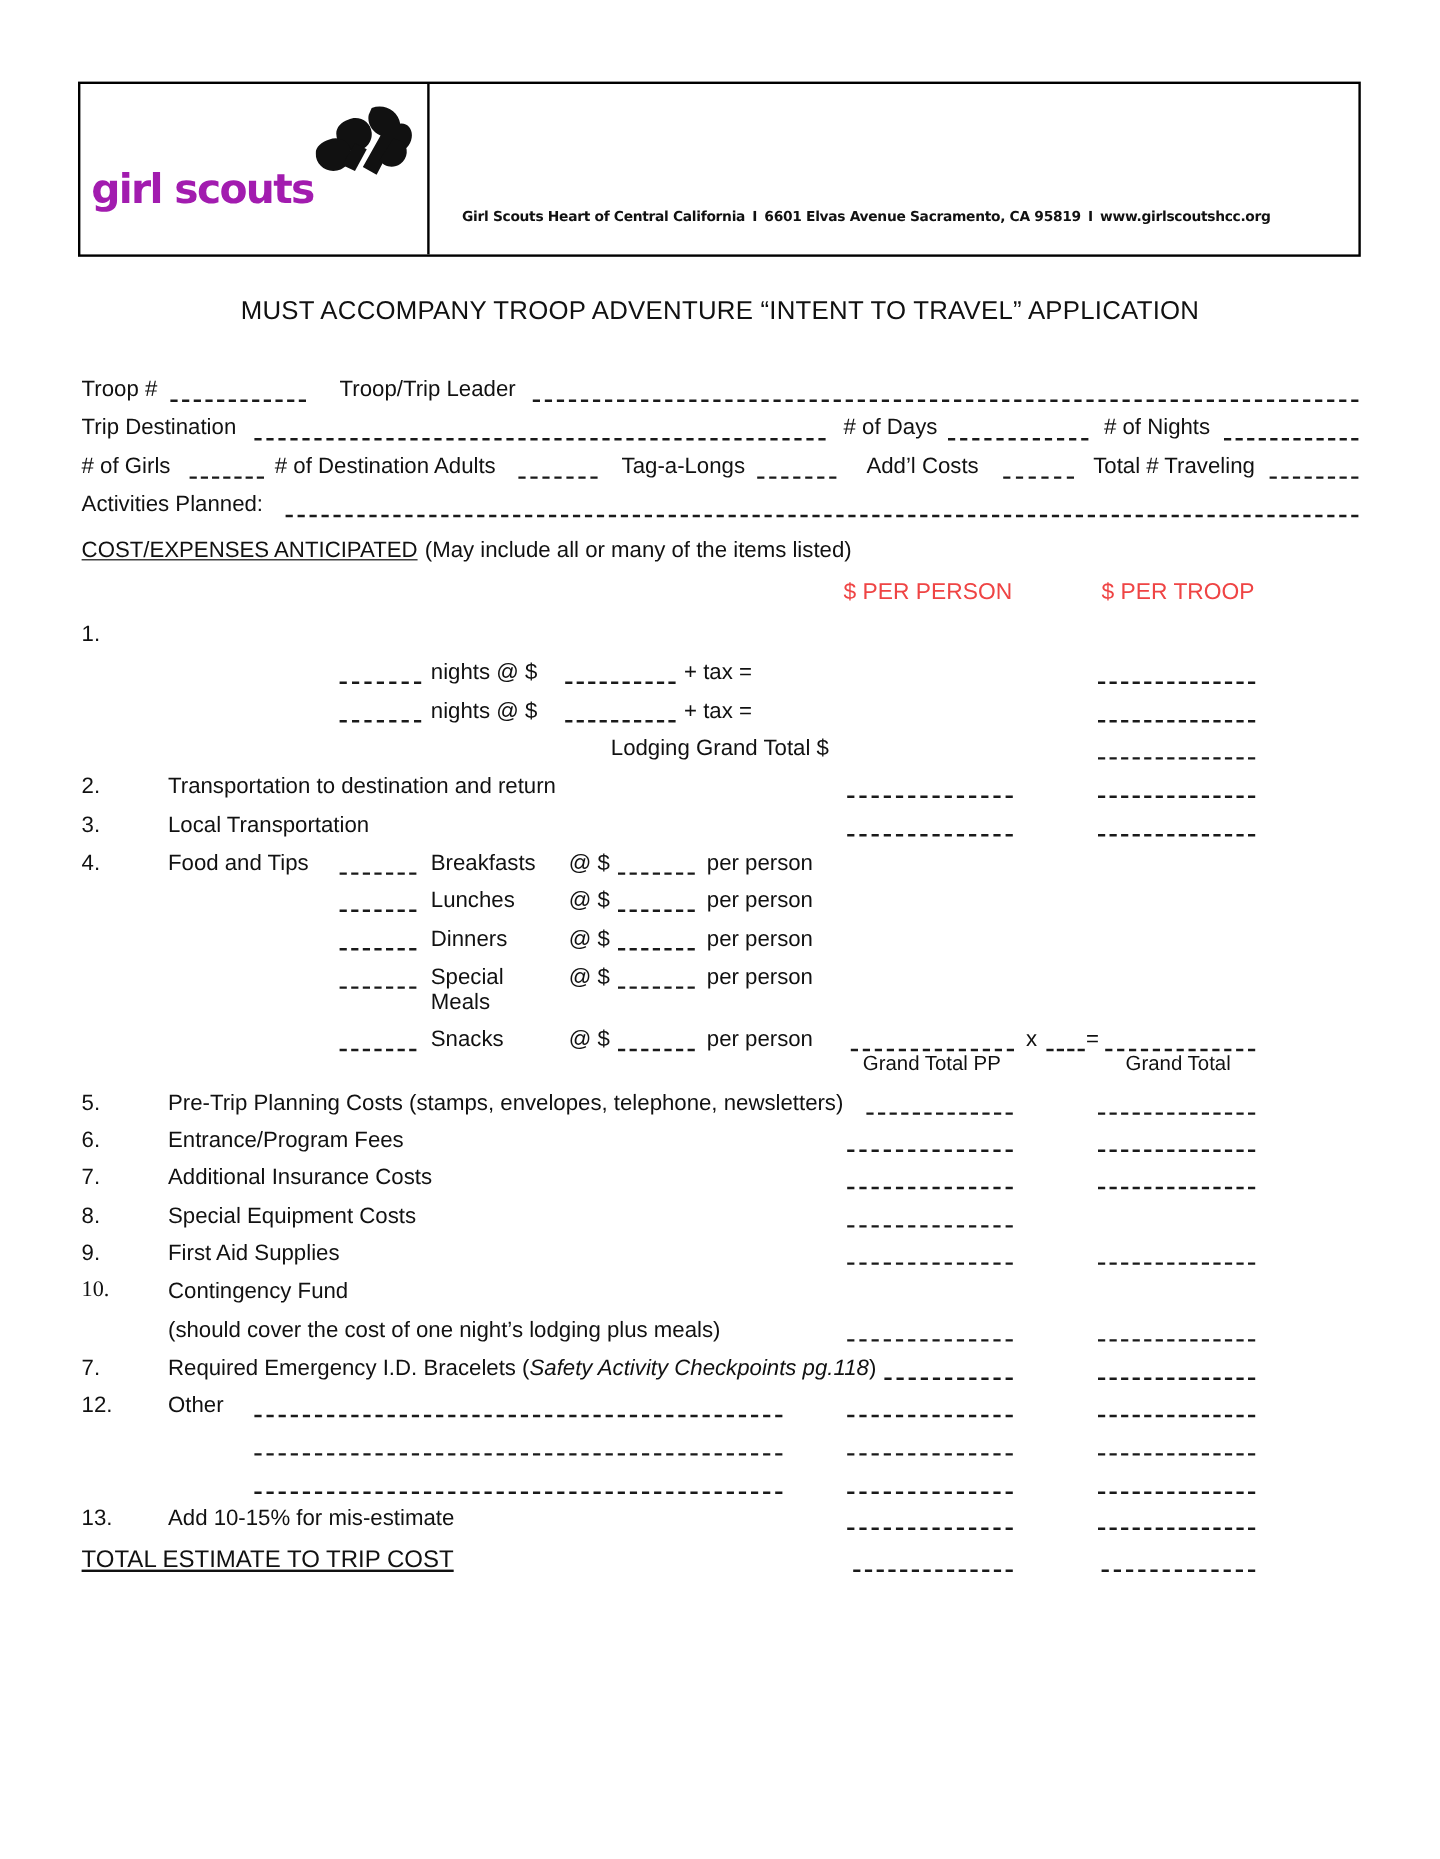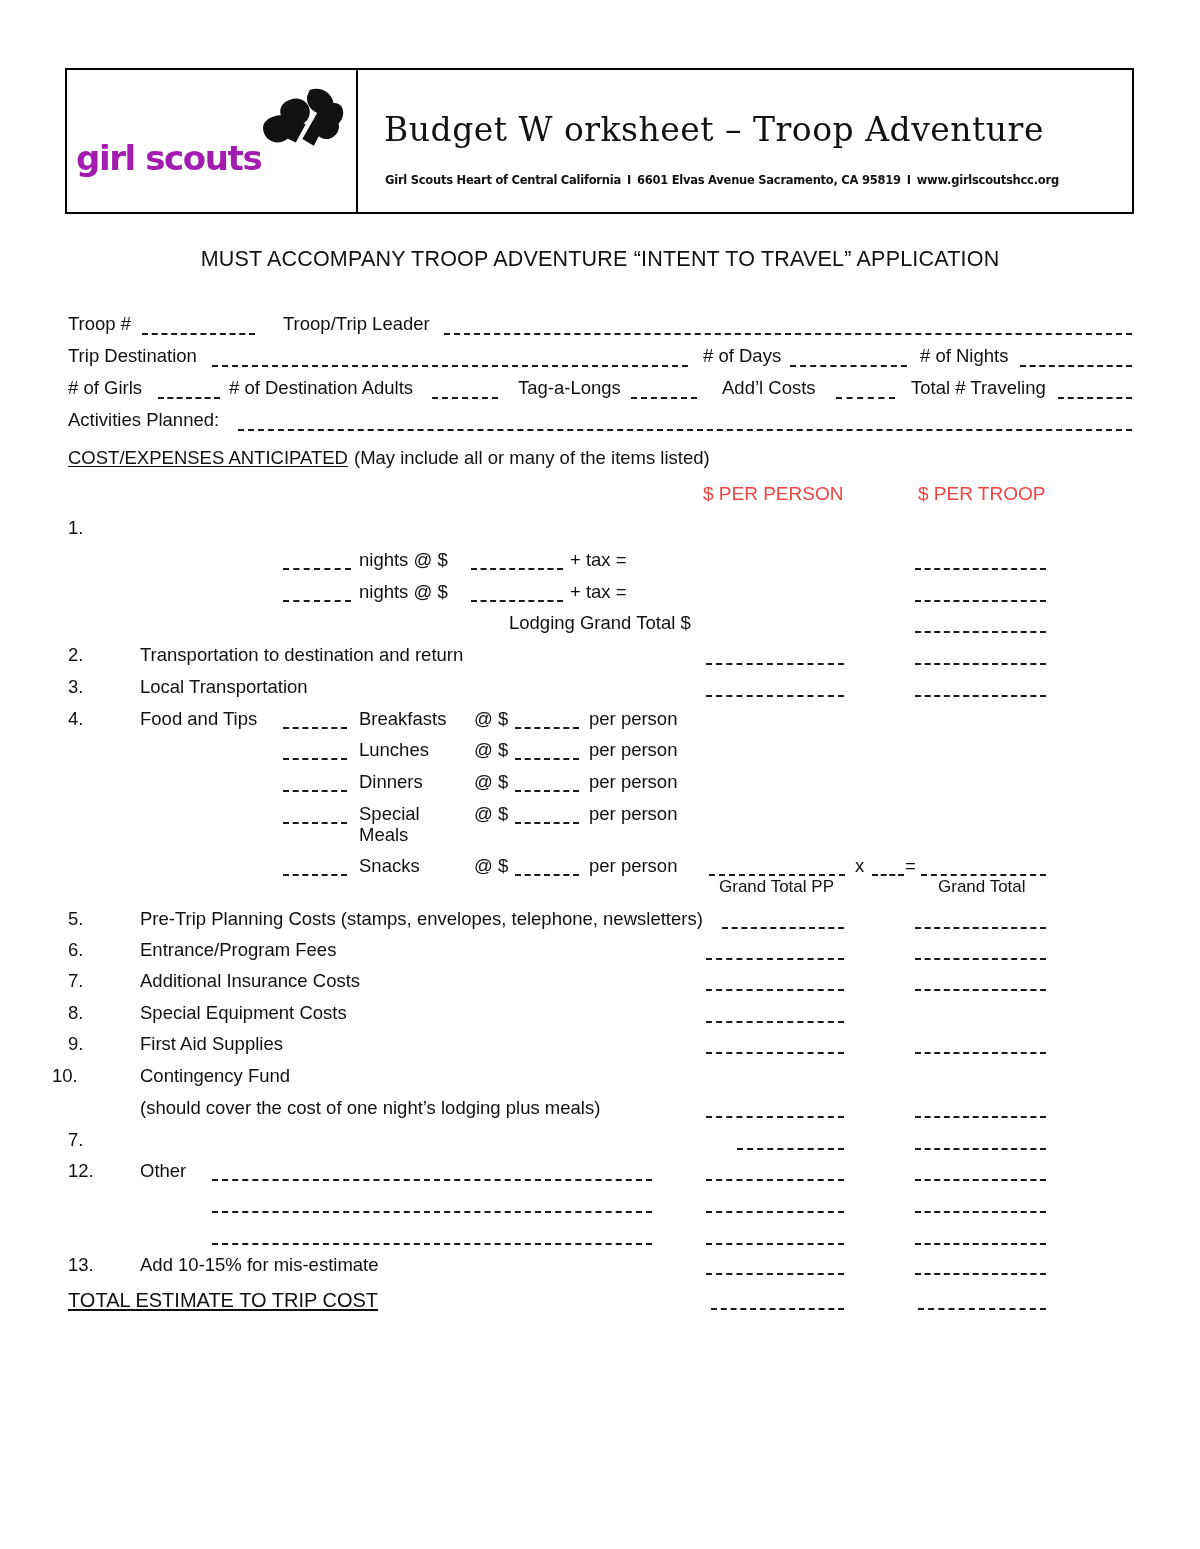--- a/index.html
+++ b/index.html
@@ -148,21 +148,20 @@
           <path d="M57,2 C70,-3 84,5 86,18 C95,17 100,26 97,35 C94,45 84,49 75,45 L62,70 L48,62 L66,30 C58,27 52,18 54,9 Z"></path>
           <path d="M33,14 C44,9 56,16 57,27 C58,37 50,46 40,46 C29,46 21,38 21,28 C21,22 26,16 33,14 Z"></path>
           <path d="M14,34 C24,30 35,36 36,46 C37,57 29,66 18,66 C8,66 0,58 0,48 C0,42 6,36 14,34 Z"></path>
           <path d="M52,44 L40,66 L27,60 L40,38 Z"></path>
           <path d="M88,36 C95,42 94,54 86,59 C79,64 69,62 65,55 L79,33 Z"></path>
         </g>
       </svg>
     </div>
 
     <div class="title-cell">
-      <div class="doc-title">Budget W orksheet – Troop Adventure</div>
       <div class="doc-subtitle">
         <span>Girl Scouts Heart of Central California</span><span class="sep">I</span><span>6601 Elvas Avenue Sacramento, CA 95819</span><span class="sep">I</span><span>www.girlscoutshcc.org</span>
       </div>
     </div>
   </div>
 
   <div class="banner">MUST ACCOMPANY TROOP ADVENTURE “INTENT TO TRAVEL” APPLICATION</div>
 
   <div class="ln" style="left:68px; top:314px;">Troop #</div>
   <div class="blankline" style="left:142px; top:333px; width:113px;"></div>
@@ -283,27 +282,30 @@
 
   <div class="num" style="left:68px; top:1002px;">8.</div>
   <div class="lbl" style="left:140px; top:1002px;">Special Equipment Costs</div>
   <div class="blankline" style="left:706px; top:1021px; width:138px;"></div>
 
   <div class="num" style="left:68px; top:1033px;">9.</div>
   <div class="lbl" style="left:140px; top:1033px;">First Aid Supplies</div>
   <div class="blankline" style="left:706px; top:1052px; width:138px;"></div>
   <div class="blankline" style="left:915px; top:1052px; width:131px;"></div>
 
-  <div class="num" style="left:52px; top:1065px;">10.</div>
+  <div class="num" style="left:68px; top:1065px;font-family:Liberation Serif, serif;">10.</div>
   <div class="lbl" style="left:140px; top:1065px;">Contingency Fund</div>
   <div class="lbl" style="left:140px; top:1097px;">(should cover the cost of one night’s lodging plus meals)</div>
   <div class="blankline" style="left:706px; top:1116px; width:138px;"></div>
   <div class="blankline" style="left:915px; top:1116px; width:131px;"></div>
 
   <div class="num" style="left:68px; top:1129px;">7.</div>
+  <div class="lbl" style="left:140px; top:1129px;">
+    <span>Required Emergency I.D. Bracelets (</span><span class="ital">Safety Activity Checkpoints pg.118</span><span>)</span>
+  </div>
   <div class="blankline" style="left:737px; top:1148px; width:107px;"></div>
   <div class="blankline" style="left:915px; top:1148px; width:131px;"></div>
 
   <div class="num" style="left:68px; top:1160px;">12.</div>
   <div class="lbl" style="left:140px; top:1160px;">Other</div>
   <div class="blankline" style="left:212px; top:1179px; width:440px;"></div>
   <div class="blankline" style="left:706px; top:1179px; width:138px;"></div>
   <div class="blankline" style="left:915px; top:1179px; width:131px;"></div>
 
   <div class="blankline" style="left:212px; top:1211px; width:440px;"></div>

